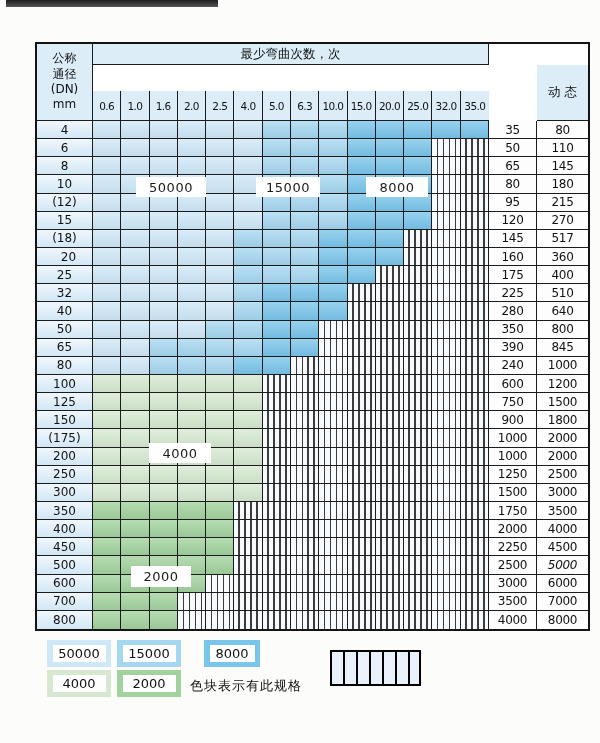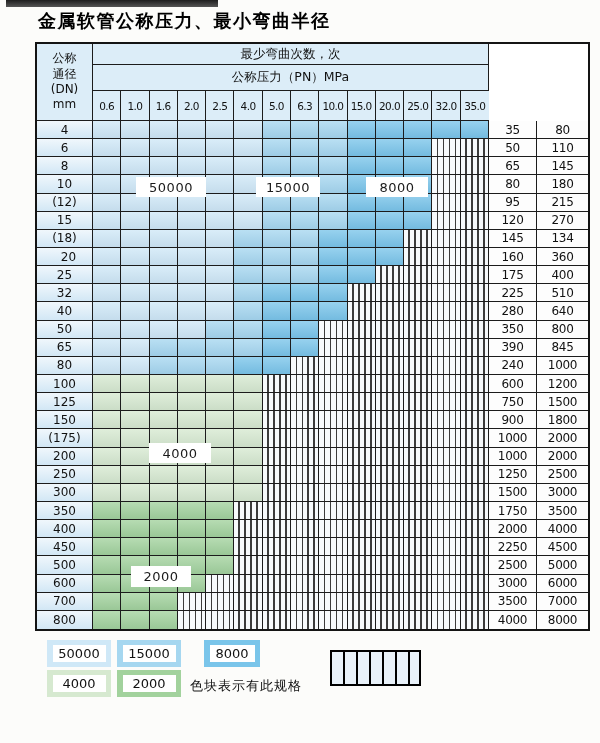--- a/index.html
+++ b/index.html
@@ -46,31 +46,30 @@
        display:flex;align-items:center;justify-content:center;font-size:13px;color:#111;}
   .legtext{position:absolute;font-size:13px;color:#111;letter-spacing:1px;}
   .leghatch{position:absolute;box-sizing:border-box;border:2px solid #000;
        background:repeating-linear-gradient(90deg,#e9f2fa 0 11px,#000 11px 13px);}
 </style>
 </head>
 <body>
 
 <div class="page">
   <div class="topbar"></div>
-  <div class="title">金属软管公称压力、最小弯曲半径</div>
 
   <div class="tbl" id="tbl">
     <div class="c hd dnhead">
       <span>公称</span>
       <span>通径</span>
       <span>(DN)</span>
       <span>mm</span>
     </div>
     <div class="c hd cycleshead">最少弯曲次数，次</div>
-    <div class="c hd presshead">公称压力（PN）MPa</div>
+    <div class="c hd dynhead no-r">动 态</div>
 
   <div class="c pnum" style="grid-area: 3 / 2;">0.6</div>
       <div class="c pnum" style="grid-area: 3 / 3;">1.0</div>
       <div class="c pnum" style="grid-area: 3 / 4;">1.6</div>
       <div class="c pnum" style="grid-area: 3 / 5;">2.0</div>
       <div class="c pnum" style="grid-area: 3 / 6;">2.5</div>
       <div class="c pnum" style="grid-area: 3 / 7;">4.0</div>
       <div class="c pnum" style="grid-area: 3 / 8;">5.0</div>
       <div class="c pnum" style="grid-area: 3 / 9;">6.3</div>
       <div class="c pnum" style="grid-area: 3 / 10;">10.0</div>
@@ -190,21 +189,21 @@
       <div class="c b2" style="grid-area: 10 / 7;"></div>
       <div class="c b2" style="grid-area: 10 / 8;"></div>
       <div class="c b2" style="grid-area: 10 / 9;"></div>
       <div class="c b3" style="grid-area: 10 / 10;"></div>
       <div class="c b3" style="grid-area: 10 / 11;"></div>
       <div class="c b3" style="grid-area: 10 / 12;"></div>
       <div class="c hatch" style="grid-area: 10 / 13;"></div>
       <div class="c hatch" style="grid-area: 10 / 14;"></div>
       <div class="c hatch" style="grid-area: 10 / 15;"></div>
       <div class="c val" style="grid-area: 10 / 16;">145</div>
-      <div class="c val no-r" style="grid-area: 10 / 17;">134</div>
+      <div class="c val no-r" style="grid-area: 10 / 17;">517</div>
       <div class="c dn" style="grid-area: 11 / 1; padding-left: 8px;">20</div>
       <div class="c b1" style="grid-area: 11 / 2;"></div>
       <div class="c b1" style="grid-area: 11 / 3;"></div>
       <div class="c b1" style="grid-area: 11 / 4;"></div>
       <div class="c b1" style="grid-area: 11 / 5;"></div>
       <div class="c b1" style="grid-area: 11 / 6;"></div>
       <div class="c b2" style="grid-area: 11 / 7;"></div>
       <div class="c b2" style="grid-area: 11 / 8;"></div>
       <div class="c b2" style="grid-area: 11 / 9;"></div>
       <div class="c b3" style="grid-area: 11 / 10;"></div>
@@ -496,21 +495,21 @@
       <div class="c hatch" style="grid-area: 28 / 7;"></div>
       <div class="c hatch" style="grid-area: 28 / 8;"></div>
       <div class="c hatch" style="grid-area: 28 / 9;"></div>
       <div class="c hatch" style="grid-area: 28 / 10;"></div>
       <div class="c hatch" style="grid-area: 28 / 11;"></div>
       <div class="c hatch" style="grid-area: 28 / 12;"></div>
       <div class="c hatch" style="grid-area: 28 / 13;"></div>
       <div class="c hatch" style="grid-area: 28 / 14;"></div>
       <div class="c hatch" style="grid-area: 28 / 15;"></div>
       <div class="c val" style="grid-area: 28 / 16;">2500</div>
-      <div class="c val no-r" style="grid-area: 28 / 17;">5000</div>
+      <div class="c val no-r" style="grid-area: 28 / 17; font-style: italic;">5000</div>
       <div class="c dn" style="grid-area: 29 / 1;">600</div>
       <div class="c g2" style="grid-area: 29 / 2;"></div>
       <div class="c g2" style="grid-area: 29 / 3;"></div>
       <div class="c g2" style="grid-area: 29 / 4;"></div>
       <div class="c g2" style="grid-area: 29 / 5;"></div>
       <div class="c hatch" style="grid-area: 29 / 6;"></div>
       <div class="c hatch" style="grid-area: 29 / 7;"></div>
       <div class="c hatch" style="grid-area: 29 / 8;"></div>
       <div class="c hatch" style="grid-area: 29 / 9;"></div>
       <div class="c hatch" style="grid-area: 29 / 10;"></div>

